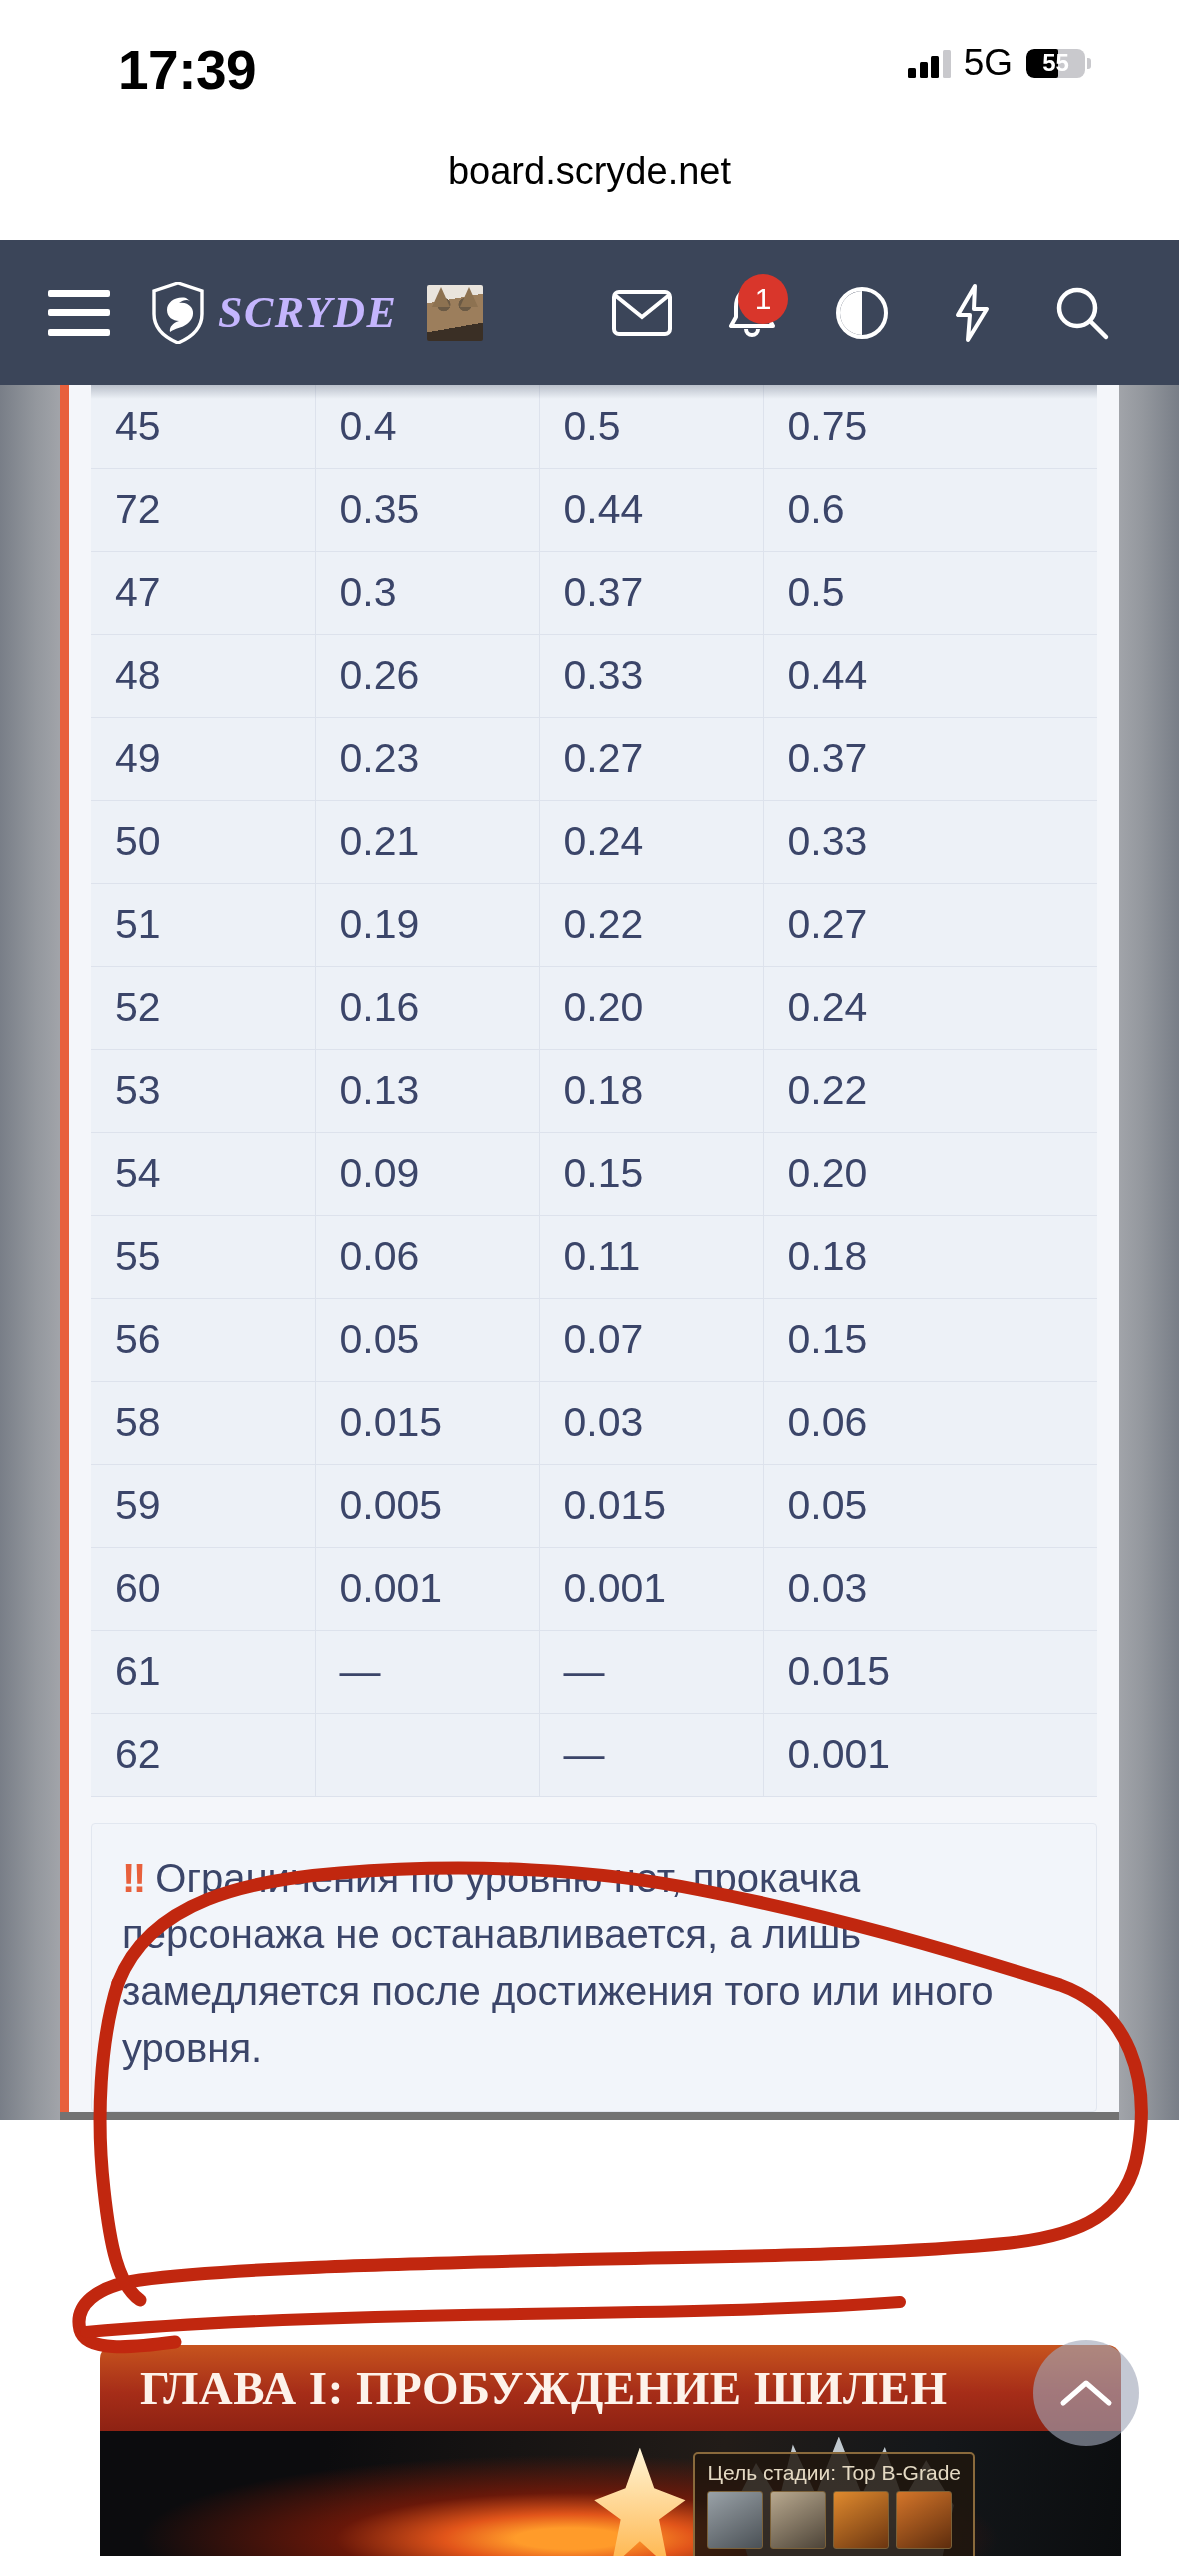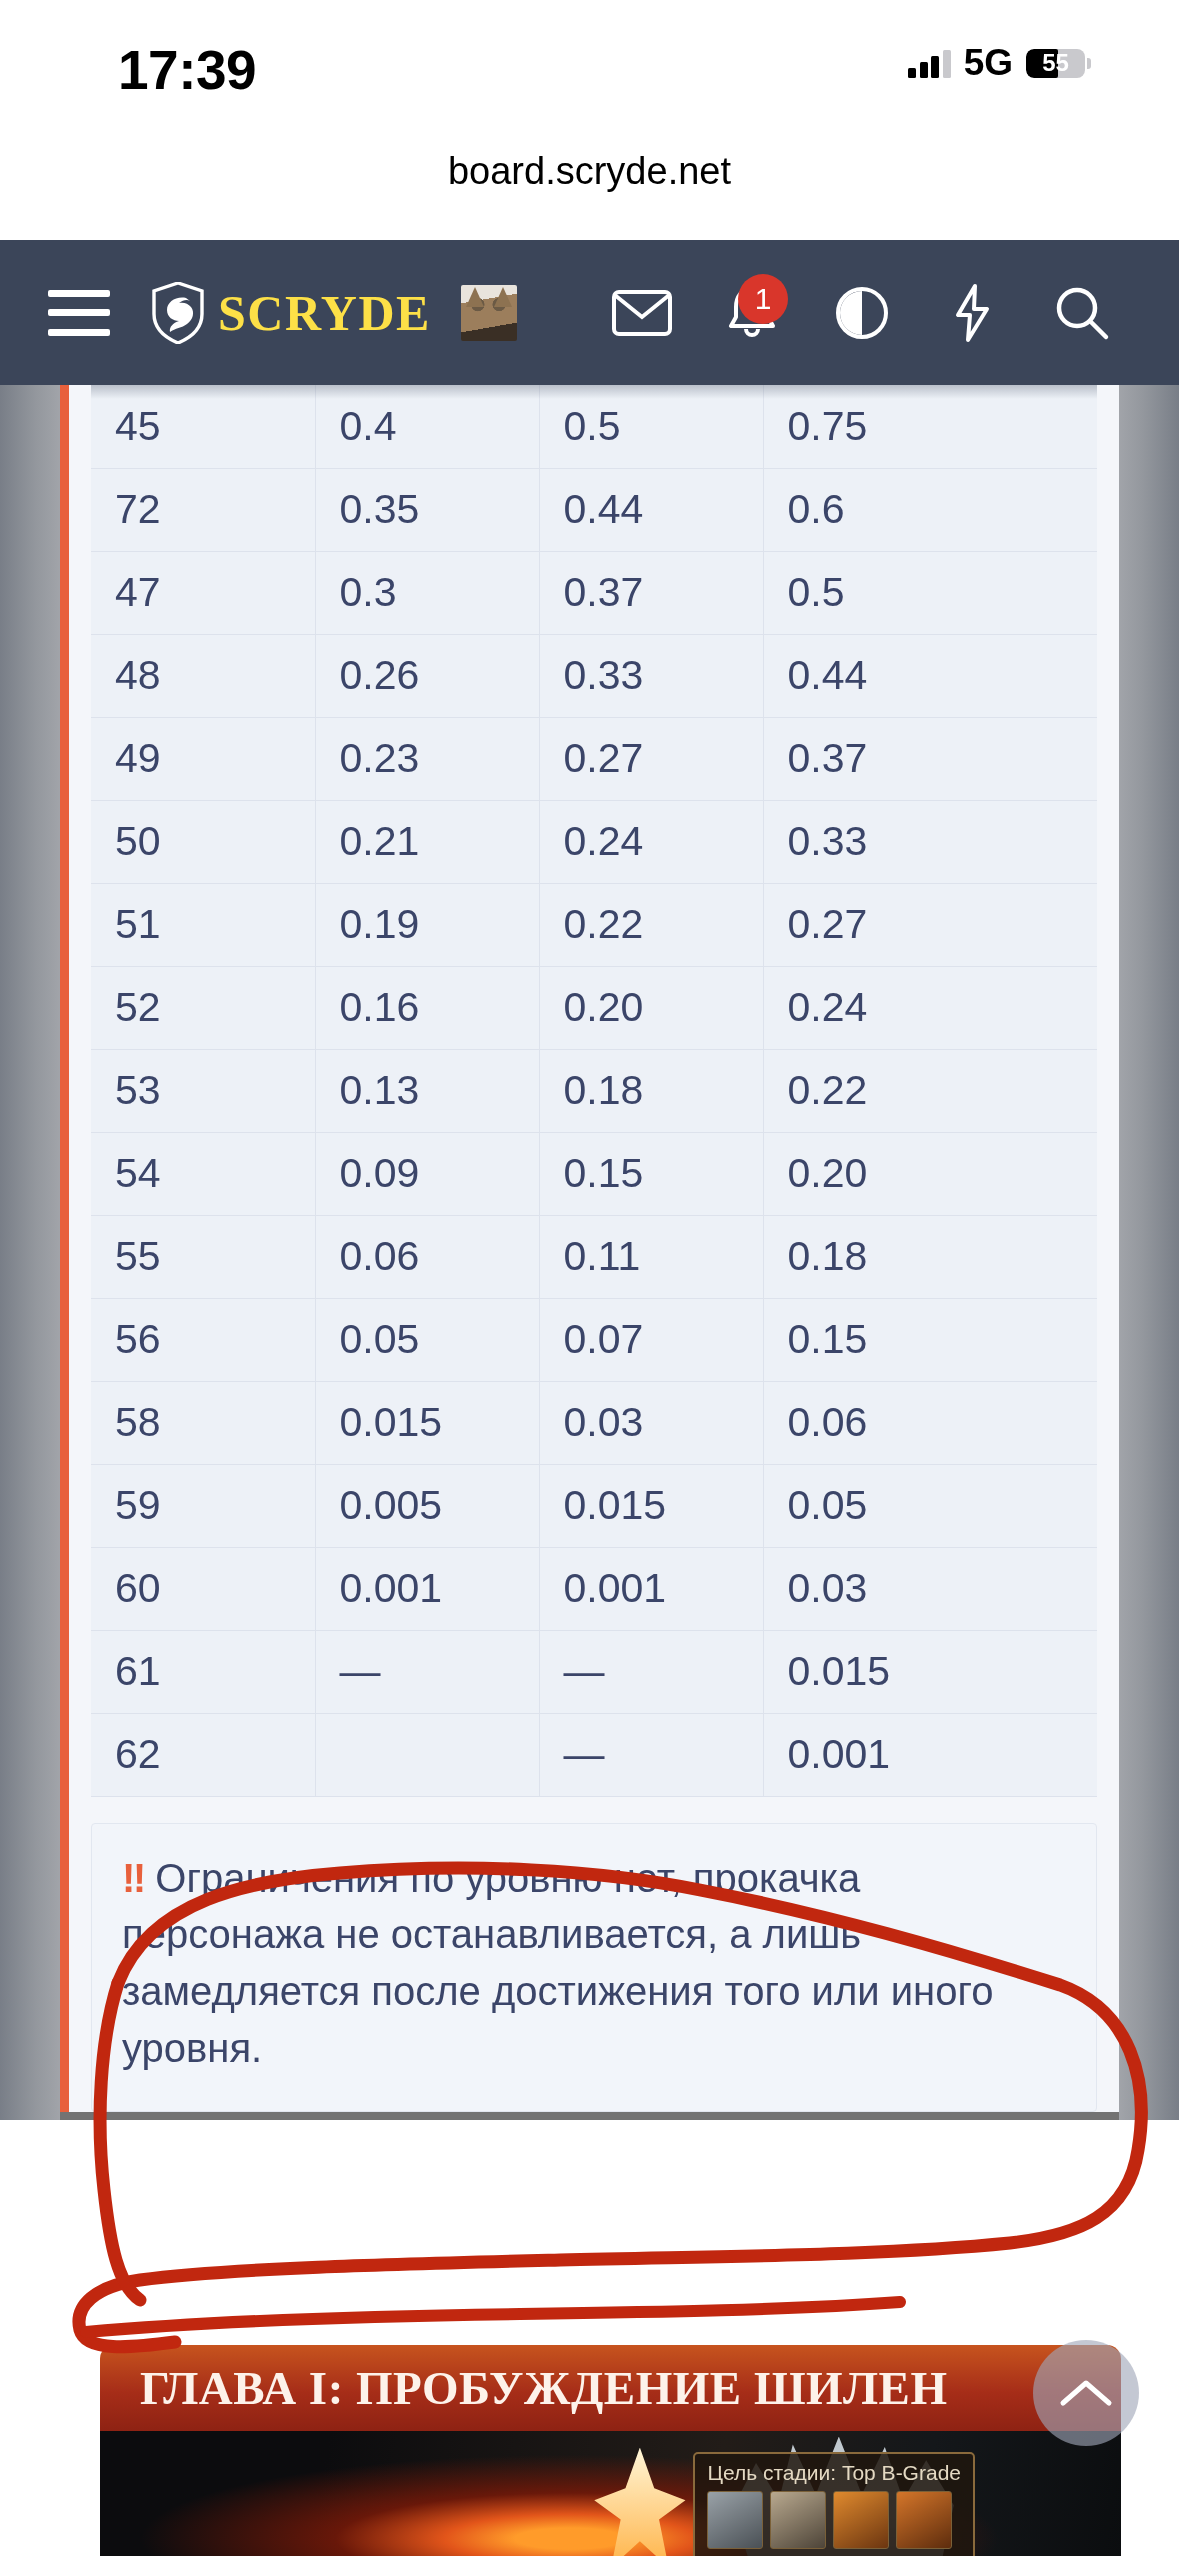--- a/index.html
+++ b/index.html
@@ -24,21 +24,21 @@
   .sb-right{
     position:absolute; right:88px; top:40px;
     display:flex; align-items:center; gap:13px; height:46px;
   }
   .sig{ display:flex; align-items:flex-end; gap:3.5px; height:30px; }
   .sig i{ display:block; width:8px; background:#000; border-radius:1.5px; }
   .sig i:nth-child(1){ height:10px; }
   .sig i:nth-child(2){ height:16px; }
   .sig i:nth-child(3){ height:22px; }
   .sig i:nth-child(4){ height:28px; background:#c9c9cd; }
-  .sb-net{ font-size:37px; font-weight:700; color:#000; letter-spacing:0px; }
+  .sb-net{ font-size:37px; font-weight:400; color:#000; letter-spacing:0px; }
   .batt{
     position:relative; width:59px; height:29px;
     border-radius:8px; background:#c9c9cd; overflow:hidden;
     display:flex; align-items:center;
   }
   .batt .fill{
     position:absolute; left:0; top:0; bottom:0; width:55%;
     background:#000; border-radius:8px 2px 2px 8px;
   }
   .batt .lvl{
@@ -68,22 +68,23 @@
     display:flex; flex-direction:column; justify-content:space-between;
     cursor:pointer;
   }
   .hamb span{ display:block; height:7px; background:#fff; border-radius:2px; }
   .brand{
     display:flex; align-items:center; gap:14px; margin-left:42px;
   }
   .shield{ width:52px; height:62px; }
   .brand-name{
     font-family:"Liberation Serif", serif;
-    font-size:50px; font-weight:700; color:#fde047;
+    font-size:44px; font-weight:700; color:#c4b5fd;
     letter-spacing:1.5px;
+    font-style:italic;
   }
   .avatar{
     margin-left:30px; width:56px; height:56px;
     background:
       radial-gradient(circle at 30% 35%, #6b5a45 0 12%, transparent 13%),
       radial-gradient(circle at 68% 35%, #6b5a45 0 12%, transparent 13%),
       linear-gradient(170deg,#e9e4dd 0 28%, #9c7e5c 28% 72%, #3a2f25 72%);
       background-color:#8d7251;
     border-radius:2px; overflow:hidden; position:relative;
   }

